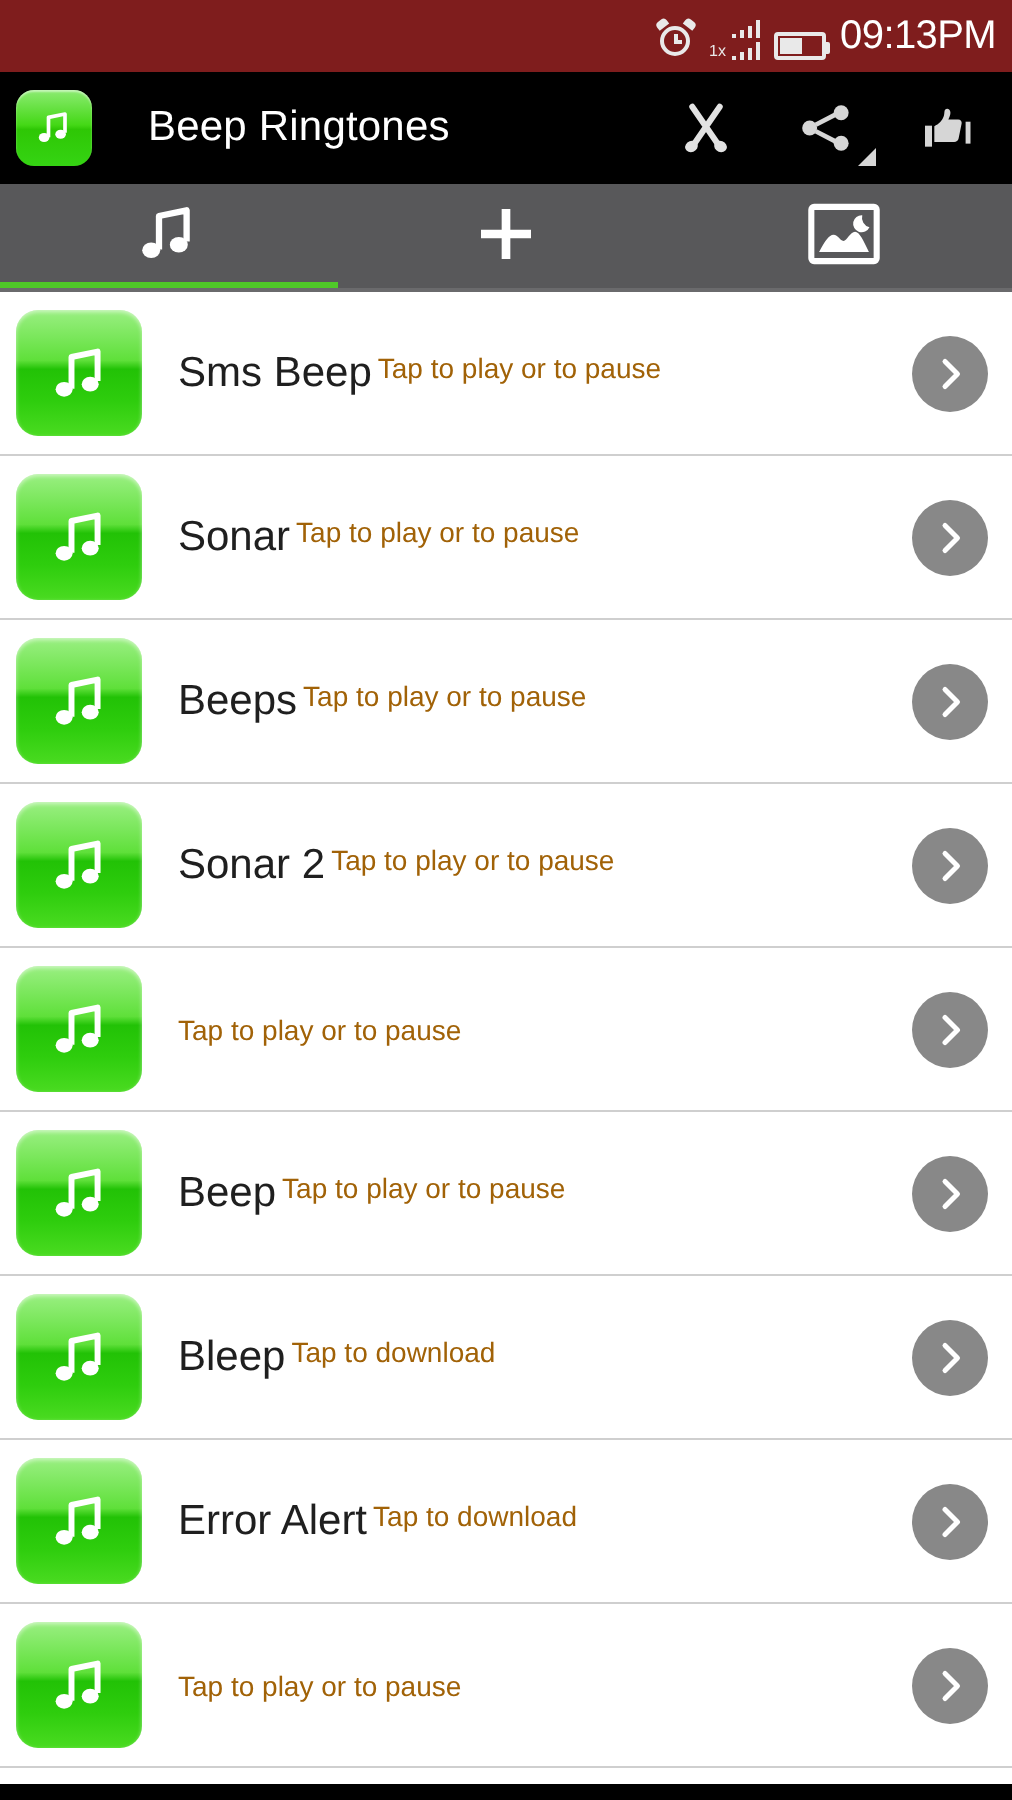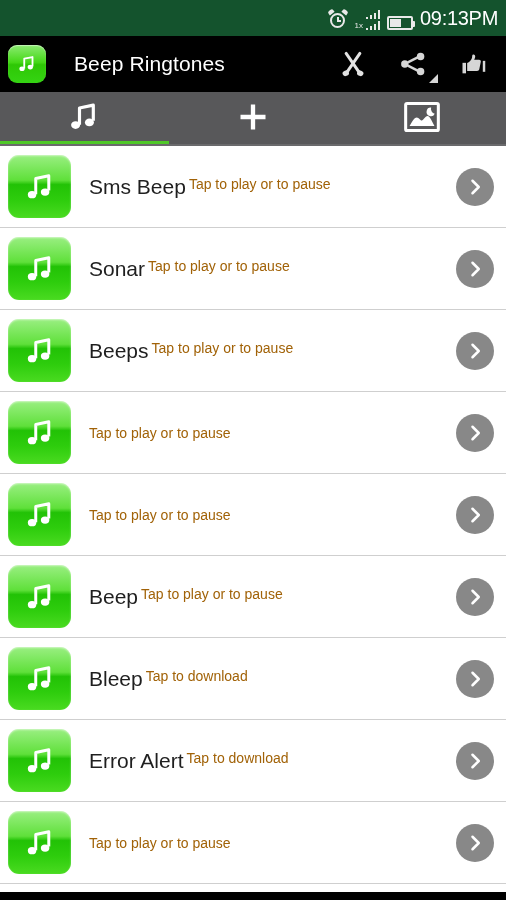--- a/index.html
+++ b/index.html
@@ -5,21 +5,21 @@
   * { margin:0; padding:0; box-sizing:border-box; }
   html,body{ background:#000; }
   body{
     width:506px; height:900px;
     font-family:"Liberation Sans", sans-serif;
     overflow:hidden; position:relative;
   }
 
   
   .status-bar{
-    height:36px; background:#14532d; color:#fff;
+    height:36px; background:#7f1d1d; color:#fff;
     display:flex; align-items:center; justify-content:flex-end;
     padding-right:8px; gap:7px;
   }
   .status-icons{ display:flex; align-items:flex-end; gap:7px; }
   .alarm-icon{ width:20px; height:20px; position:relative; }
   .alarm-icon .ring{
     position:absolute; left:2px; top:3px; width:15px; height:15px;
     border:2px solid #e9e9e9; border-radius:50%;
   }
   .alarm-icon .ear-l,.alarm-icon .ear-r{
@@ -279,20 +279,21 @@
 
   <div class="row">
     <div class="row-icon">
       <svg width="34" height="34" viewBox="0 0 24 24" aria-hidden="true">
         <path d="M9 17.2V6.0l9.2-1.9v10.4" fill="none" stroke="#ffffff" stroke-width="2.1" stroke-linejoin="round"></path>
         <ellipse cx="6.4" cy="17.4" rx="3.0" ry="2.6" fill="#ffffff"></ellipse>
         <ellipse cx="15.6" cy="15.6" rx="3.0" ry="2.6" fill="#ffffff"></ellipse>
       </svg>
     </div>
     <div class="row-text">
+      <span class="row-title">Sonar 2</span>
       <span class="row-sub">Tap to play or to pause</span>
     </div>
     <div class="row-chevron">
       <svg width="20" height="20" viewBox="0 0 24 24" aria-hidden="true">
           <path d="M9 4.5 L16.5 12 L9 19.5" fill="none" stroke="#fff" stroke-width="3" stroke-linecap="round" stroke-linejoin="round"></path>
         </svg>
     </div>
   </div>
 
   <div class="row">

